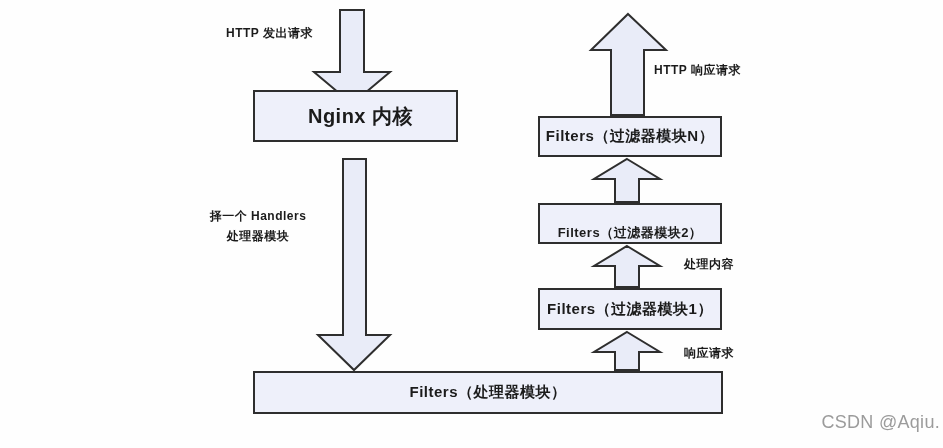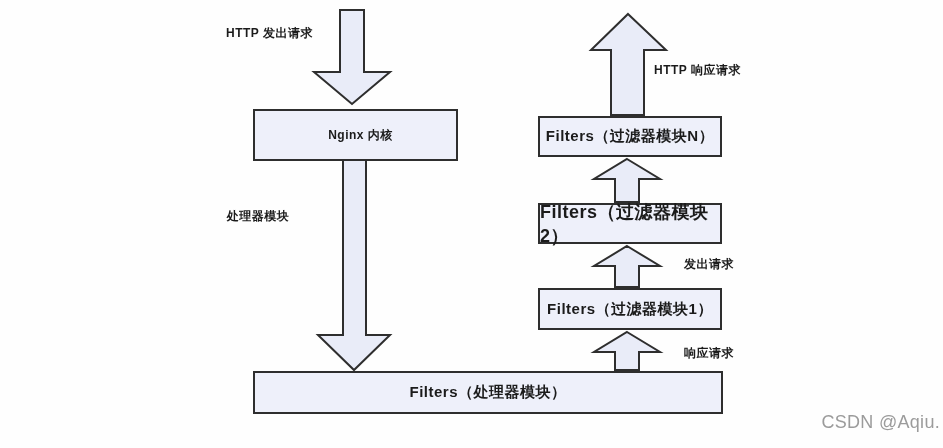--- a/index.html
+++ b/index.html
@@ -70,47 +70,48 @@
 
     <polygon points="627,332 660,352 639,352 639,370 615,370 615,352 594,352"></polygon>
 
     <polygon points="627,246 660,266 639,266 639,287 615,287 615,266 594,266"></polygon>
 
     <polygon points="627,159 660,179 639,179 639,202 615,202 615,179 594,179"></polygon>
 
     <polygon points="628,14 666,50 644,50 644,115 611,115 611,50 591,50"></polygon>
   </svg>
 
-  <div class="node" style="left:253px;top:109px;width:205px;height:52px;font-size:12px;padding-left:10px;">
+  <div class="node" style="left:253px;top:90px;width:205px;height:52px;font-size:20px;padding-left:10px;">
     <span>Nginx 内核</span>
   </div>
 
   <div class="node" style="left:253px;top:371px;width:470px;height:43px;font-size:15px;">
     <span>Filters（处理器模块）</span>
   </div>
 
   <div class="node" style="left:538px;top:116px;width:184px;height:41px;font-size:15px;">
     <span>Filters（过滤器模块N）</span>
   </div>
 
-  <div class="node" style="left:538px;top:203px;width:184px;height:41px;font-size:18px;">
+  <div class="node" style="left:538px;top:203px;width:184px;height:41px;font-size:13px;align-items:flex-end;">
     <span>Filters（过滤器模块2）</span>
   </div>
 
   <div class="node" style="left:538px;top:288px;width:184px;height:42px;font-size:15px;">
     <span>Filters（过滤器模块1）</span>
   </div>
 
   <div class="lbl" style="left:226px;top:25px;">HTTP 发出请求</div>
 
   <div class="lbl" style="left:654px;top:26px;margin-top:36px;">HTTP 响应请求</div>
 
   <div class="lbl lbl-2line" style="left:183px;top:206px;width:150px;">
+    <div>择一个 Handlers</div>
     <div>处理器模块</div>
   </div>
 
-  <div class="lbl" style="left:684px;top:256px;">发出请求</div>
+  <div class="lbl" style="left:684px;top:256px;">处理内容</div>
 
   <div class="lbl" style="left:684px;top:345px;">响应请求</div>
 
   <div class="watermark">CSDN @Aqiu.</div>
 
 </div>
 
 </body></html>

